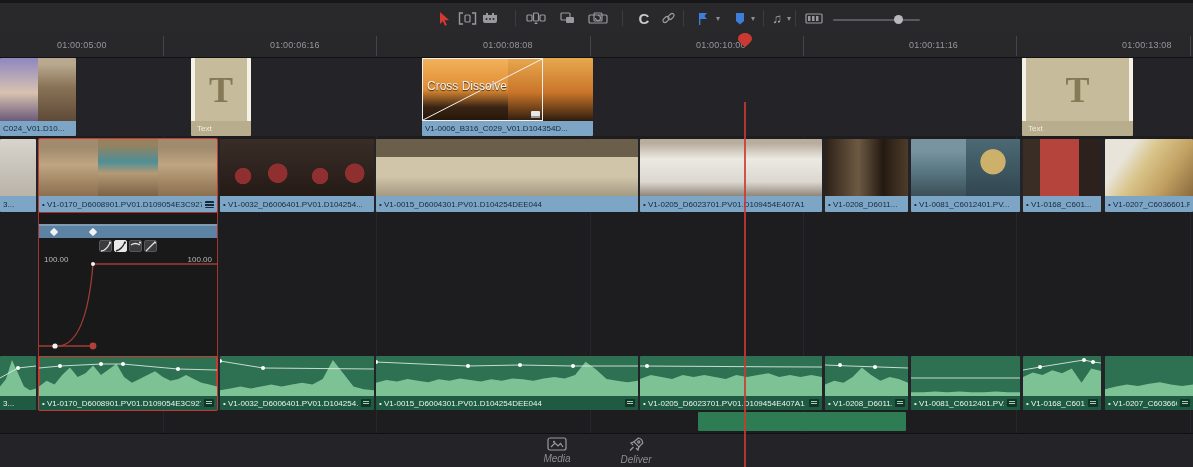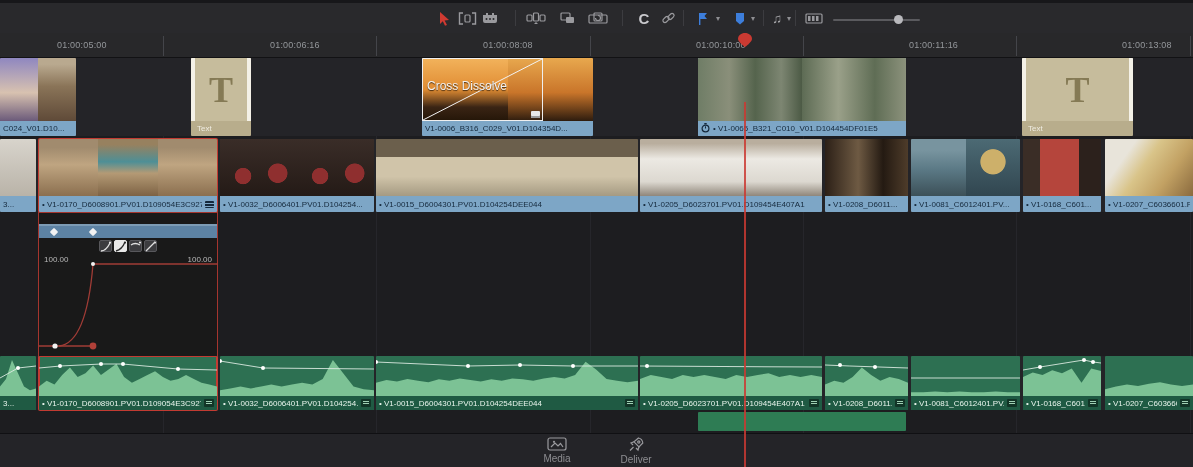--- a/index.html
+++ b/index.html
@@ -72,21 +72,21 @@
   .cbtn{width:13px;height:12px;background:#3c3c3f;border:1px solid #58585c;border-radius:2px;box-sizing:border-box;
     display:flex;align-items:center;justify-content:center;}
   .cbtn.sel{background:#e8e8e8;border-color:#e8e8e8;}
   .kfval{position:absolute;top:42px;font-size:8px;color:#b8b8b8;}
   #kfcurve{position:absolute;left:0;top:0;width:180px;height:144px;}
   
   #phline{position:absolute;top:44px;width:1.5px;height:387px;background:rgba(202,58,50,.85);z-index:40;}
   #phpin{position:absolute;top:33px;width:14px;height:14px;z-index:41;}
   
   #navstrip{position:absolute;left:0;top:433px;width:100%;height:1px;background:#101013;}
-  #navbar{position:absolute;left:0;top:434px;width:100%;height:33px;background:#242428;display:flex;justify-content:center;align-items:stretch;}
+  #navbar{position:absolute;left:0;top:434px;width:100%;height:33px;background:#242428;display:flex;justify-content:center;align-items:stretch;font-style:italic;}
   .navtab{width:79px;display:flex;flex-direction:column;align-items:center;justify-content:center;gap:2px;color:#8e8e92;font-size:10px;}
   .navtab.active{background:#313136;color:#fff;font-weight:bold;}
   .navtab svg{display:block;}
   .icon-gray{stroke:#9a9a9e;fill:none;stroke-width:1.2;}
 </style>
 </head>
 <body>
 
 <div id="screen">
 
@@ -225,34 +225,20 @@
           </div>
           <div class="trans-box" style="width: 70.8%;">
             <svg viewBox="0 0 100 100" preserveAspectRatio="none">
               <line x1="0" y1="100" x2="100" y2="0" stroke="#f2f2f2" stroke-width="1" vector-effect="non-scaling-stroke"></line>
             </svg>
             <span class="trans-label">Cross Dissolve</span>
             <span class="trans-corner"></span>
           </div>
           <div class="labelbar">
             <span class="lbl">V1-0006_B316_C029_V01.D104354D...</span>
-          </div>
-        </div>
-        <div class="clip v2 bordered" style="left: 698px; width: 208px;">
-          <div class="thumbs" style="height: calc(100% - 15px);">
-            <div class="th-men"></div>
-            <div class="th-men2"></div>
-          </div>
-          <div class="labelbar">
-            <span><svg width="9" height="10" viewBox="0 0 9 10">
-                <circle cx="4.5" cy="5.5" r="3.4" stroke="#15293c" stroke-width="1.2" fill="none"></circle>
-                <rect x="3.3" y="0" width="2.4" height="1.4" fill="#15293c"></rect>
-                <path d="M4.5,5.5 L4.5,3.3" stroke="#15293c" stroke-width="1"></path>
-              </svg></span>
-            <span class="lbl">• V1-0065_B321_C010_V01.D104454DF01E5</span>
           </div>
         </div>
         <div class="clip v2" style="left: 1022px; width: 111px;">
           <div class="title-body">
             <span class="tglyph">T</span>
           </div>
           <div class="title-label">Text</div>
         </div>
       </div>
     <div id="track-v1" style="position:absolute;left:0;top:81px;width:100%;height:73px;">

